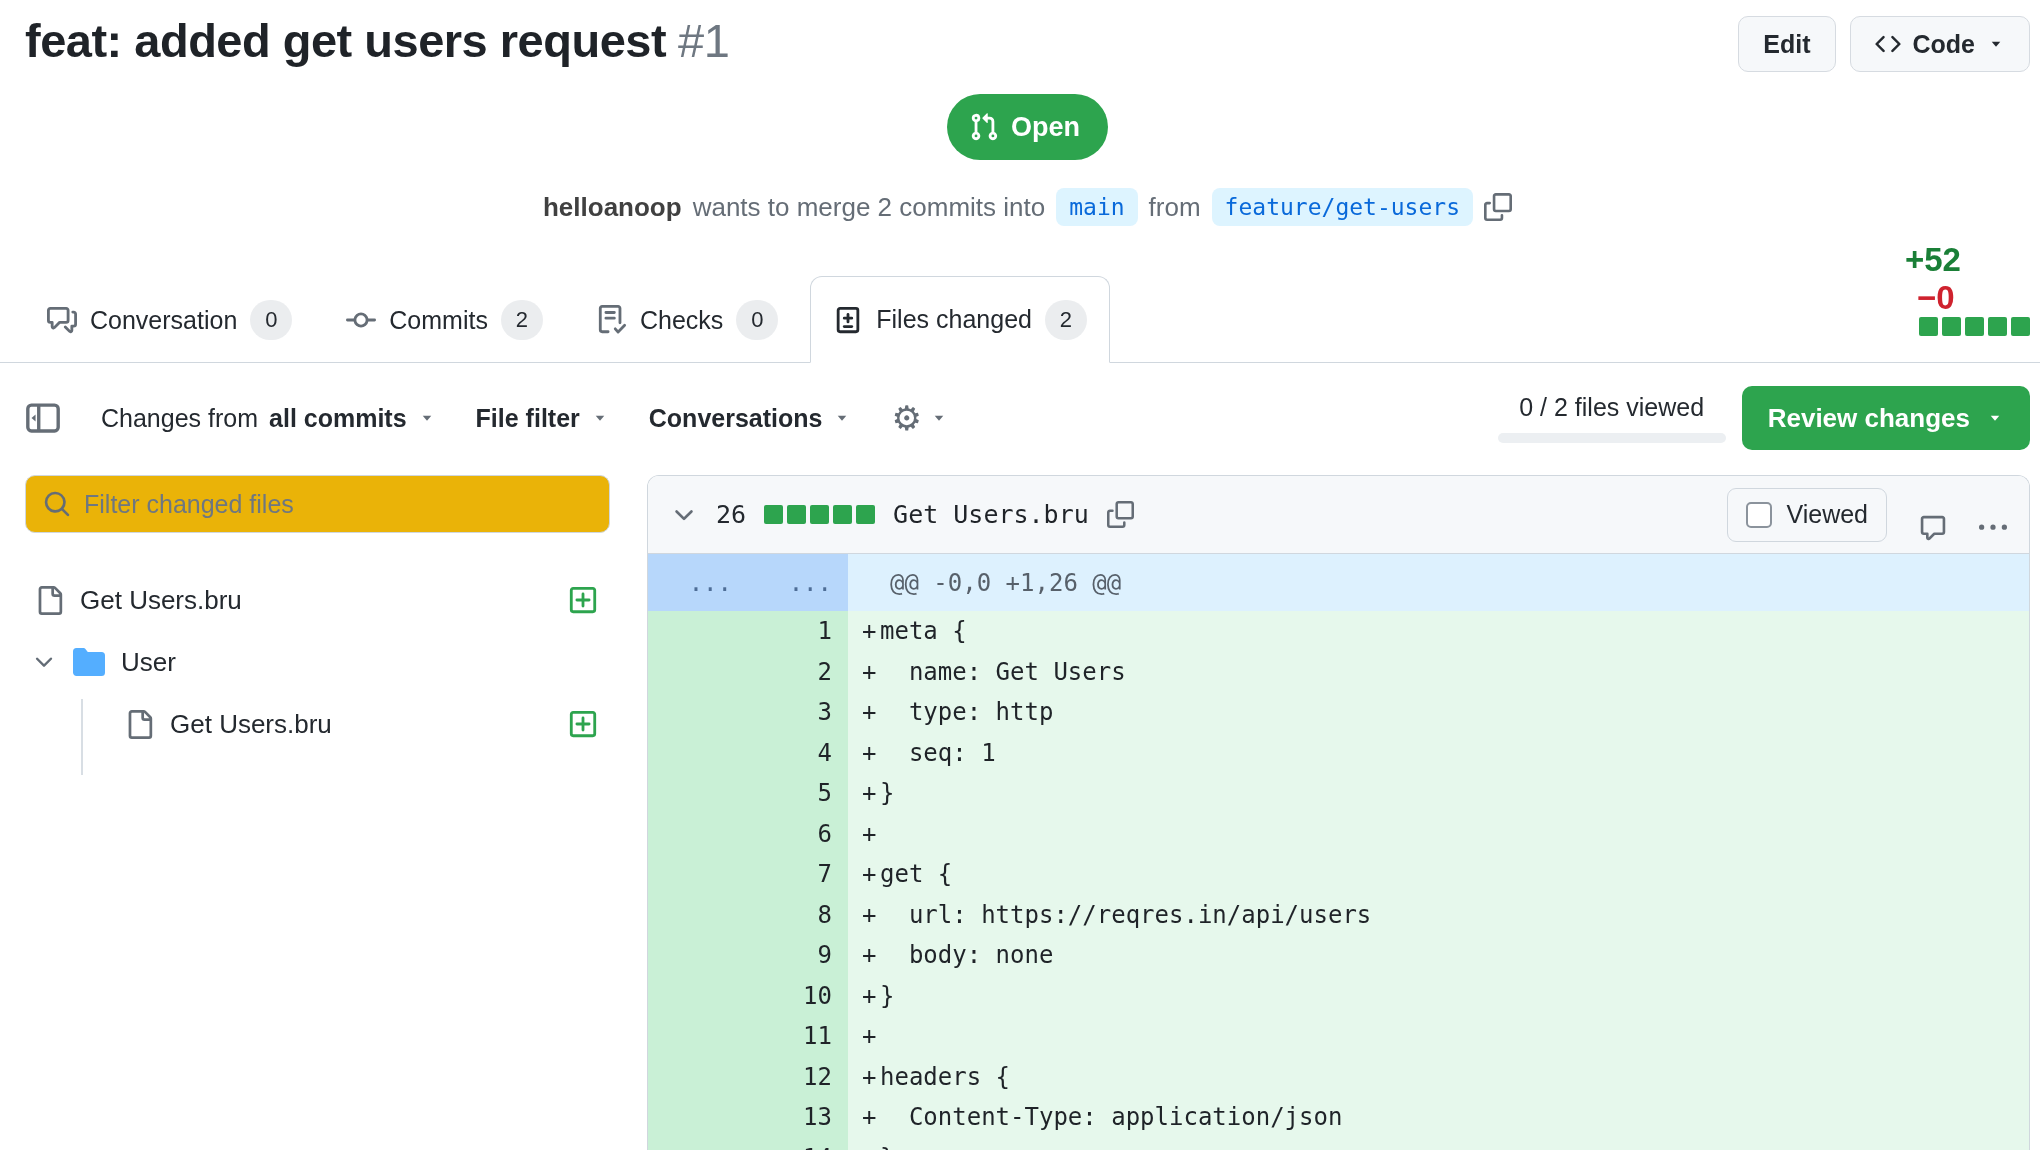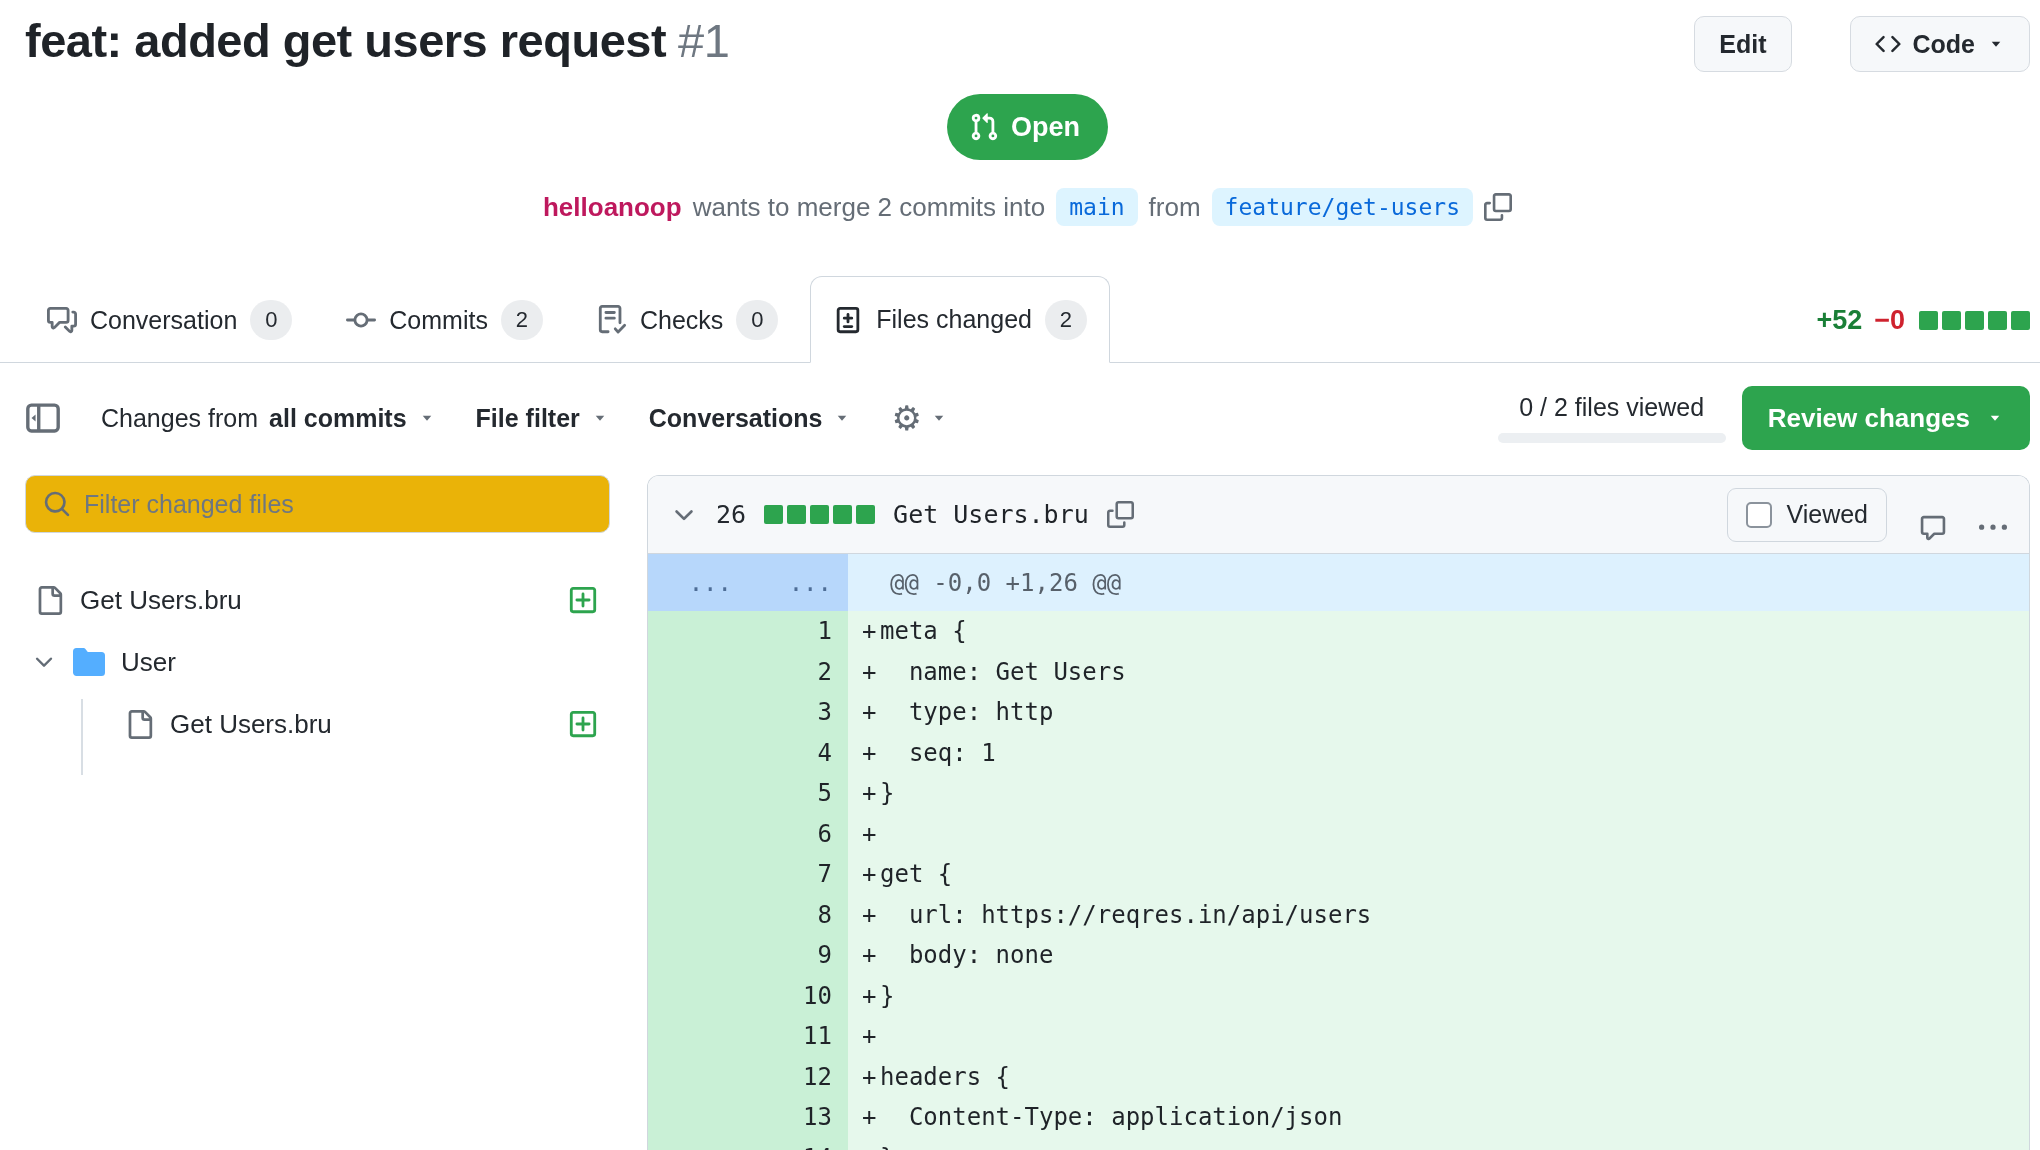--- a/index.html
+++ b/index.html
@@ -7,49 +7,49 @@
     font-family:"Liberation Sans", sans-serif; color:#1f2328; }
   svg { display:block; }
 
   
   .title-row { display:flex; align-items:flex-start; padding:14px 10px 0 25px; }
   .page-title { font-size:47px; font-weight:600; letter-spacing:-0.5px; line-height:1.15; }
   .pr-number { color:#6e7781; font-weight:400; margin-left:12px; }
   .header-actions { margin-left:auto; display:flex; gap:14px; padding-top:2px; }
   .btn { height:56px; padding:0 24px; border:1px solid #d6dbe1; border-radius:10px;
     background:#f6f8fa; font-size:25px; font-weight:600; color:#24292f;
-    display:inline-flex; align-items:center; gap:12px; cursor:pointer;margin-left:44px; }
+    display:inline-flex; align-items:center; gap:12px; cursor:pointer; }
   .caret { width:18px; height:18px; fill:#656d76; }
   .btn .caret { fill:#24292f; }
 
   .status-row { display:flex; align-items:center; gap:28px; padding:22px 10px 0 25px;flex-direction:column; }
   .open-badge { background:#2da44e; color:#fff; font-size:27px; font-weight:600;
     height:66px; padding:0 28px 0 22px; border-radius:33px;
     display:inline-flex; align-items:center; gap:12px; }
   .open-badge svg { width:30px; height:30px; fill:#fff; }
   .merge-text { font-size:26px; color:#656d76; display:flex; align-items:center; gap:11px; }
-  .author { color:#be185d; font-weight:700; }
+  .author { color:#404040; font-weight:700; }
   .branch-label { font-family:"DejaVu Sans Mono", monospace; font-size:23px; color:#0969da;
     background:#ddf4ff; padding:6px 13px; border-radius:8px; }
   .copy-icon { width:28px; height:28px; fill:#656d76; cursor:pointer; }
 
   
   .tabs { position:relative; margin-top:49px; padding:0 10px 0 25px;
     display:flex; align-items:flex-end; border-bottom:1px solid #d0d7de; height:88px; gap:10px; }
   .tab { display:inline-flex; align-items:center; gap:13px; padding:0 22px; height:84px;
     font-size:25px; color:#24292f; cursor:pointer; }
   .tab svg { width:30px; height:30px; fill:#656d76; }
   .tab.active { background:#fff; border:1px solid #d0d7de; border-bottom-color:#fff;
     border-radius:12px 12px 0 0; margin-bottom:-1px; height:87px; }
   .tab.active svg { fill:#24292f; }
   .count-pill { background:rgba(175,184,193,.25); border-radius:22px; min-width:42px; height:40px;
     display:inline-flex; justify-content:center; align-items:center; font-size:22px;
     color:#24292f; padding:0 13px; }
-  .diffstat { position:absolute; right:10px; bottom:26px; display:flex; align-items:center;
-    font-size:27px; font-weight:700; }
+  .diffstat { position:absolute; right:10px; bottom:26px; display:flex; 
+    font-size:33px; font-weight:700;flex-direction:column; }
   .additions { color:#1a7f37; }
   .deletions { color:#cf222e; margin-left:12px; }
   .blocks { display:flex; gap:4px; margin-left:14px; }
   .block { width:19px; height:19px; background:#2da44e; border-radius:2px; }
 
   
   .toolbar { display:flex; align-items:center; padding:0 10px 0 25px; margin-top:20px; height:70px; }
   .icon-btn { background:none; border:none; color:#656d76; cursor:pointer; }
   .collapse-btn svg { width:36px; height:36px; }
   .toolbar .dropdown { display:flex; align-items:center; gap:11px; font-size:25px; color:#24292f;

